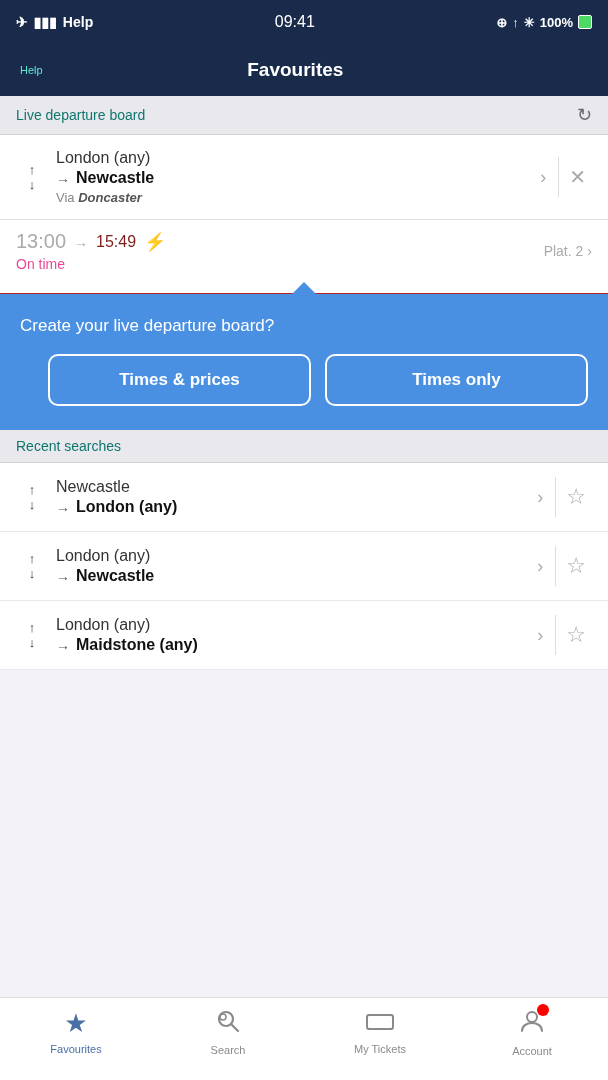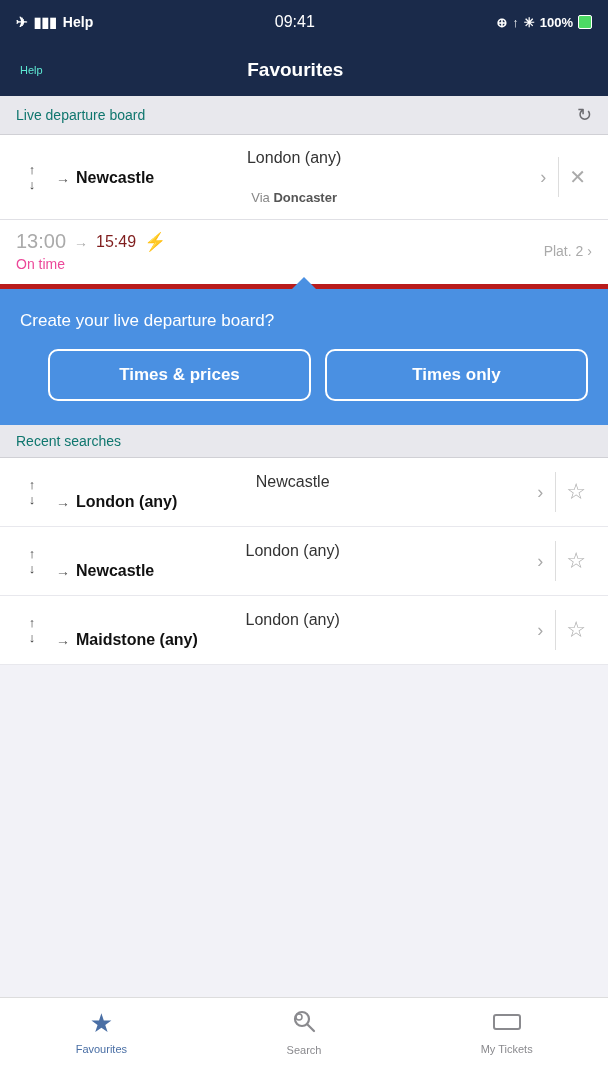--- a/index.html
+++ b/index.html
@@ -83,21 +83,20 @@
       display: flex;
       flex-direction: column;
       align-items: center;
       color: #333;
       font-size: 13px;
       flex-shrink: 0;
     }
     .route-details {
       flex: 1;
       padding-left: 8px;
-      text-align: center;
     }
     .from-text {
       font-size: 16px;
       color: #333;
       font-weight: 400;
     }
     .to-row {
       display: flex;
       align-items: center;
       gap: 6px;
@@ -107,21 +106,21 @@
     .to-text {
       font-size: 16px;
       color: #111;
       font-weight: 600;
     }
     .via-row {
       margin-top: 3px;
       font-size: 13px;
       color: #888;
     }
-    .via-bold { font-weight: 600; color: #555; }
+    .via-bold { font-weight: 600; color: #555; font-style: italic; }
     .chevron-btn {
       color: #aaa;
       font-size: 18px;
       padding: 0 8px;
     }
     .separator-line {
       width: 1px;
       height: 40px;
       background: #ddd;
       margin: 0 4px;
@@ -133,22 +132,22 @@
     }
     .star-btn {
       color: #aaa;
       font-size: 22px;
       padding: 0 6px;
     }
 
     
     .time-row {
       background: white;
-      padding: 10px 16px 12px;
-      border-bottom: 5px solid #b91c1c;
+      padding: 10px 16px 21px;
+      border-bottom: 1px solid #b91c1c;
       display: flex;
       align-items: center;
       justify-content: space-between;
     }
     .time-left { display: flex; align-items: center; gap: 8px; }
     .dep-time { font-size: 20px; color: #aaa; font-weight: 400; }
     .arr-arrow { color: #aaa; font-size: 14px; }
     .arr-time { font-size: 16px; color: #7f1d1d; font-weight: 400; }
     .lightning { color: #4db84d; font-size: 18px; }
     .on-time-text { font-size: 14px; color: #ec4899; margin-top: 3px; }
@@ -418,14 +417,26 @@
 
   <div class="tab-item">
     <span class="tab-icon">
       <svg width="30" height="20" viewBox="0 0 30 20" fill="none" xmlns="http://www.w3.org/2000/svg">
         <rect x="2" y="3" width="26" height="14" rx="2" stroke="#8a8a8e" stroke-width="2" fill="none"></rect>
       </svg>
     </span>
     <span class="tab-label">My Tickets</span>
   </div>
 
+  <div class="tab-item">
+    <div class="tab-account-wrapper">
+      <span class="tab-icon">
+        <svg width="26" height="26" viewBox="0 0 26 26" fill="none" xmlns="http://www.w3.org/2000/svg">
+          <circle cx="13" cy="9" r="5" stroke="#8a8a8e" stroke-width="2" fill="none"></circle>
+          <path d="M3 23c0-5 4.5-8 10-8s10 3 10 8" stroke="#8a8a8e" stroke-width="2" fill="none" stroke-linecap="round"></path>
+        </svg>
+      </span>
+      <div class="tab-badge"></div>
+    </div>
+    <span class="tab-label">Account</span>
+  </div>
 
 </div>
 
 </body></html>

